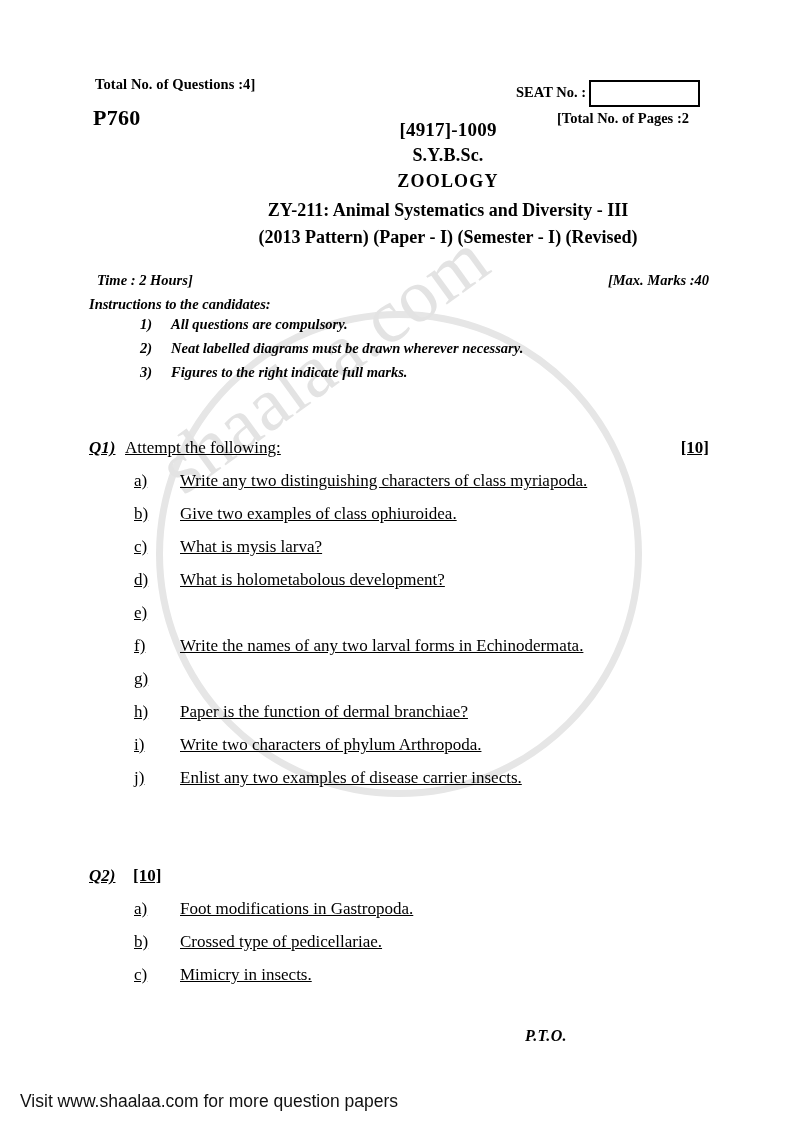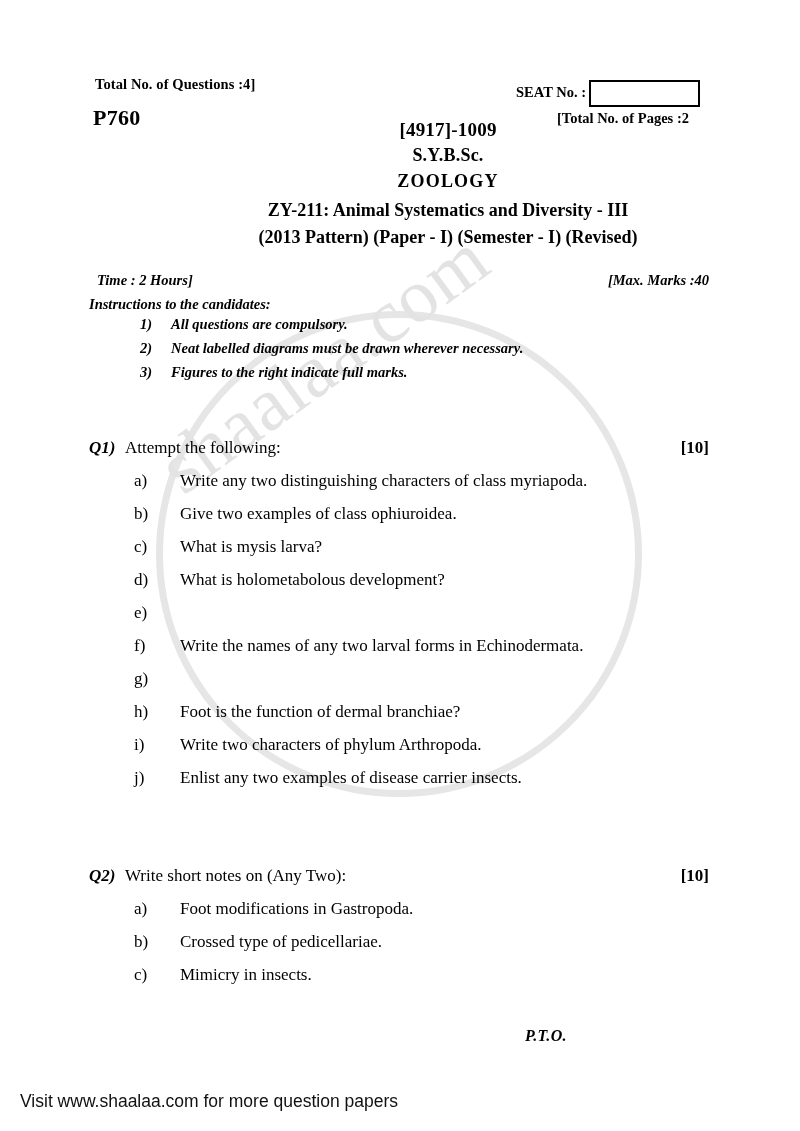--- a/index.html
+++ b/index.html
@@ -171,20 +171,21 @@
     font-size: 14.5px;
     margin-bottom: 7px;
   }
   .instr-num { width: 31px; flex: none; }
 
   
   .question {
     position: absolute;
     width: 620px;
     left: 89px;
+    text-decoration: underline;
   }
   .q-head {
     display: flex;
     align-items: baseline;
     font-size: 17px;
   }
   .q-label {
     font-style: italic;
     font-weight: bold;
     width: 36px;
@@ -321,37 +322,36 @@
         </div>
         <div class="sub-item">
           <span class="sub-letter">f)</span>
           <span class="sub-text">Write the names of any two larval forms in Echinodermata.</span>
         </div>
         <div class="sub-item">
           <span class="sub-letter">g)</span>
         </div>
         <div class="sub-item">
           <span class="sub-letter">h)</span>
-          <span class="sub-text">Foot is the function of dermal branchiae?</span>
+          <span class="sub-text">Paper is the function of dermal branchiae?</span>
         </div>
         <div class="sub-item">
           <span class="sub-letter">i)</span>
           <span class="sub-text">Write two characters of phylum Arthropoda.</span>
         </div>
         <div class="sub-item">
           <span class="sub-letter">j)</span>
           <span class="sub-text">Enlist any two examples of disease carrier insects.</span>
         </div>
       </div>
     </div>
 
     <div class="question" id="q2">
       <div class="q-head">
         <span class="q-label">Q2)</span>
-        <span class="q-title">Write short notes on (Any Two):</span>
         <span class="q-marks">[10]</span>
       </div>
       <div class="sub-list">
         <div class="sub-item">
           <span class="sub-letter">a)</span>
           <span class="sub-text">Foot modifications in Gastropoda.</span>
         </div>
         <div class="sub-item">
           <span class="sub-letter">b)</span>
           <span class="sub-text">Crossed type of pedicellariae.</span>

